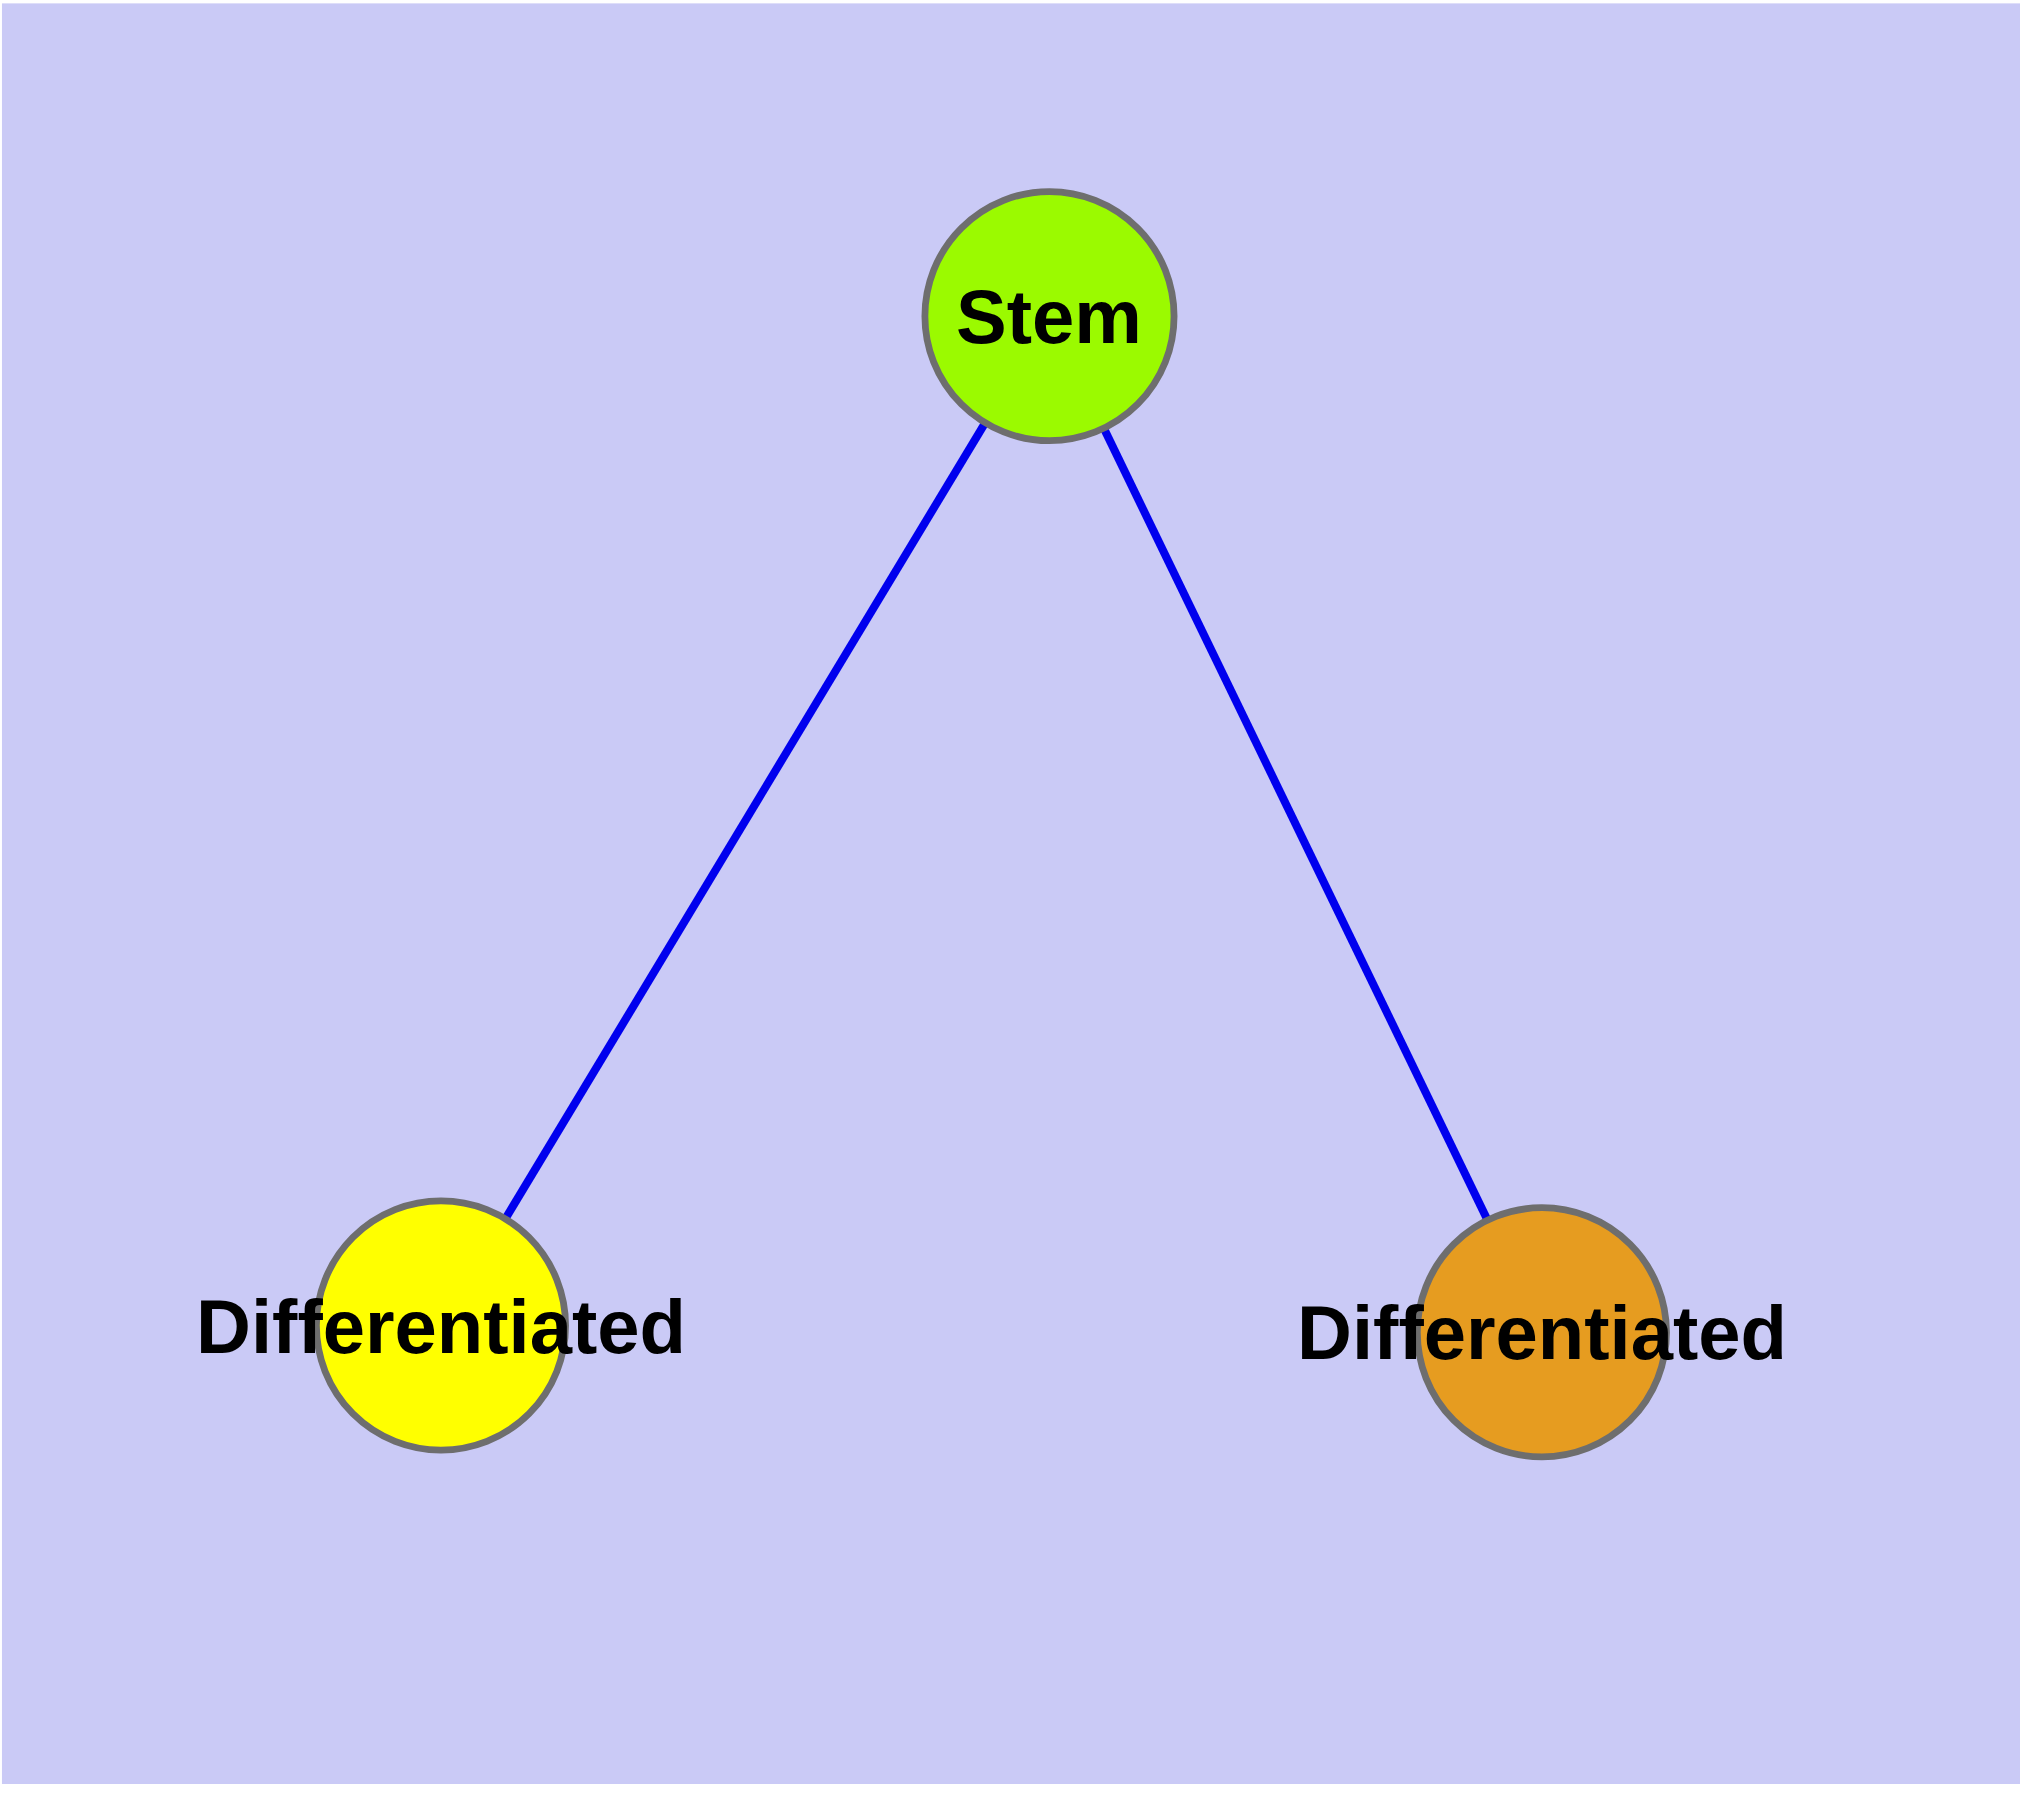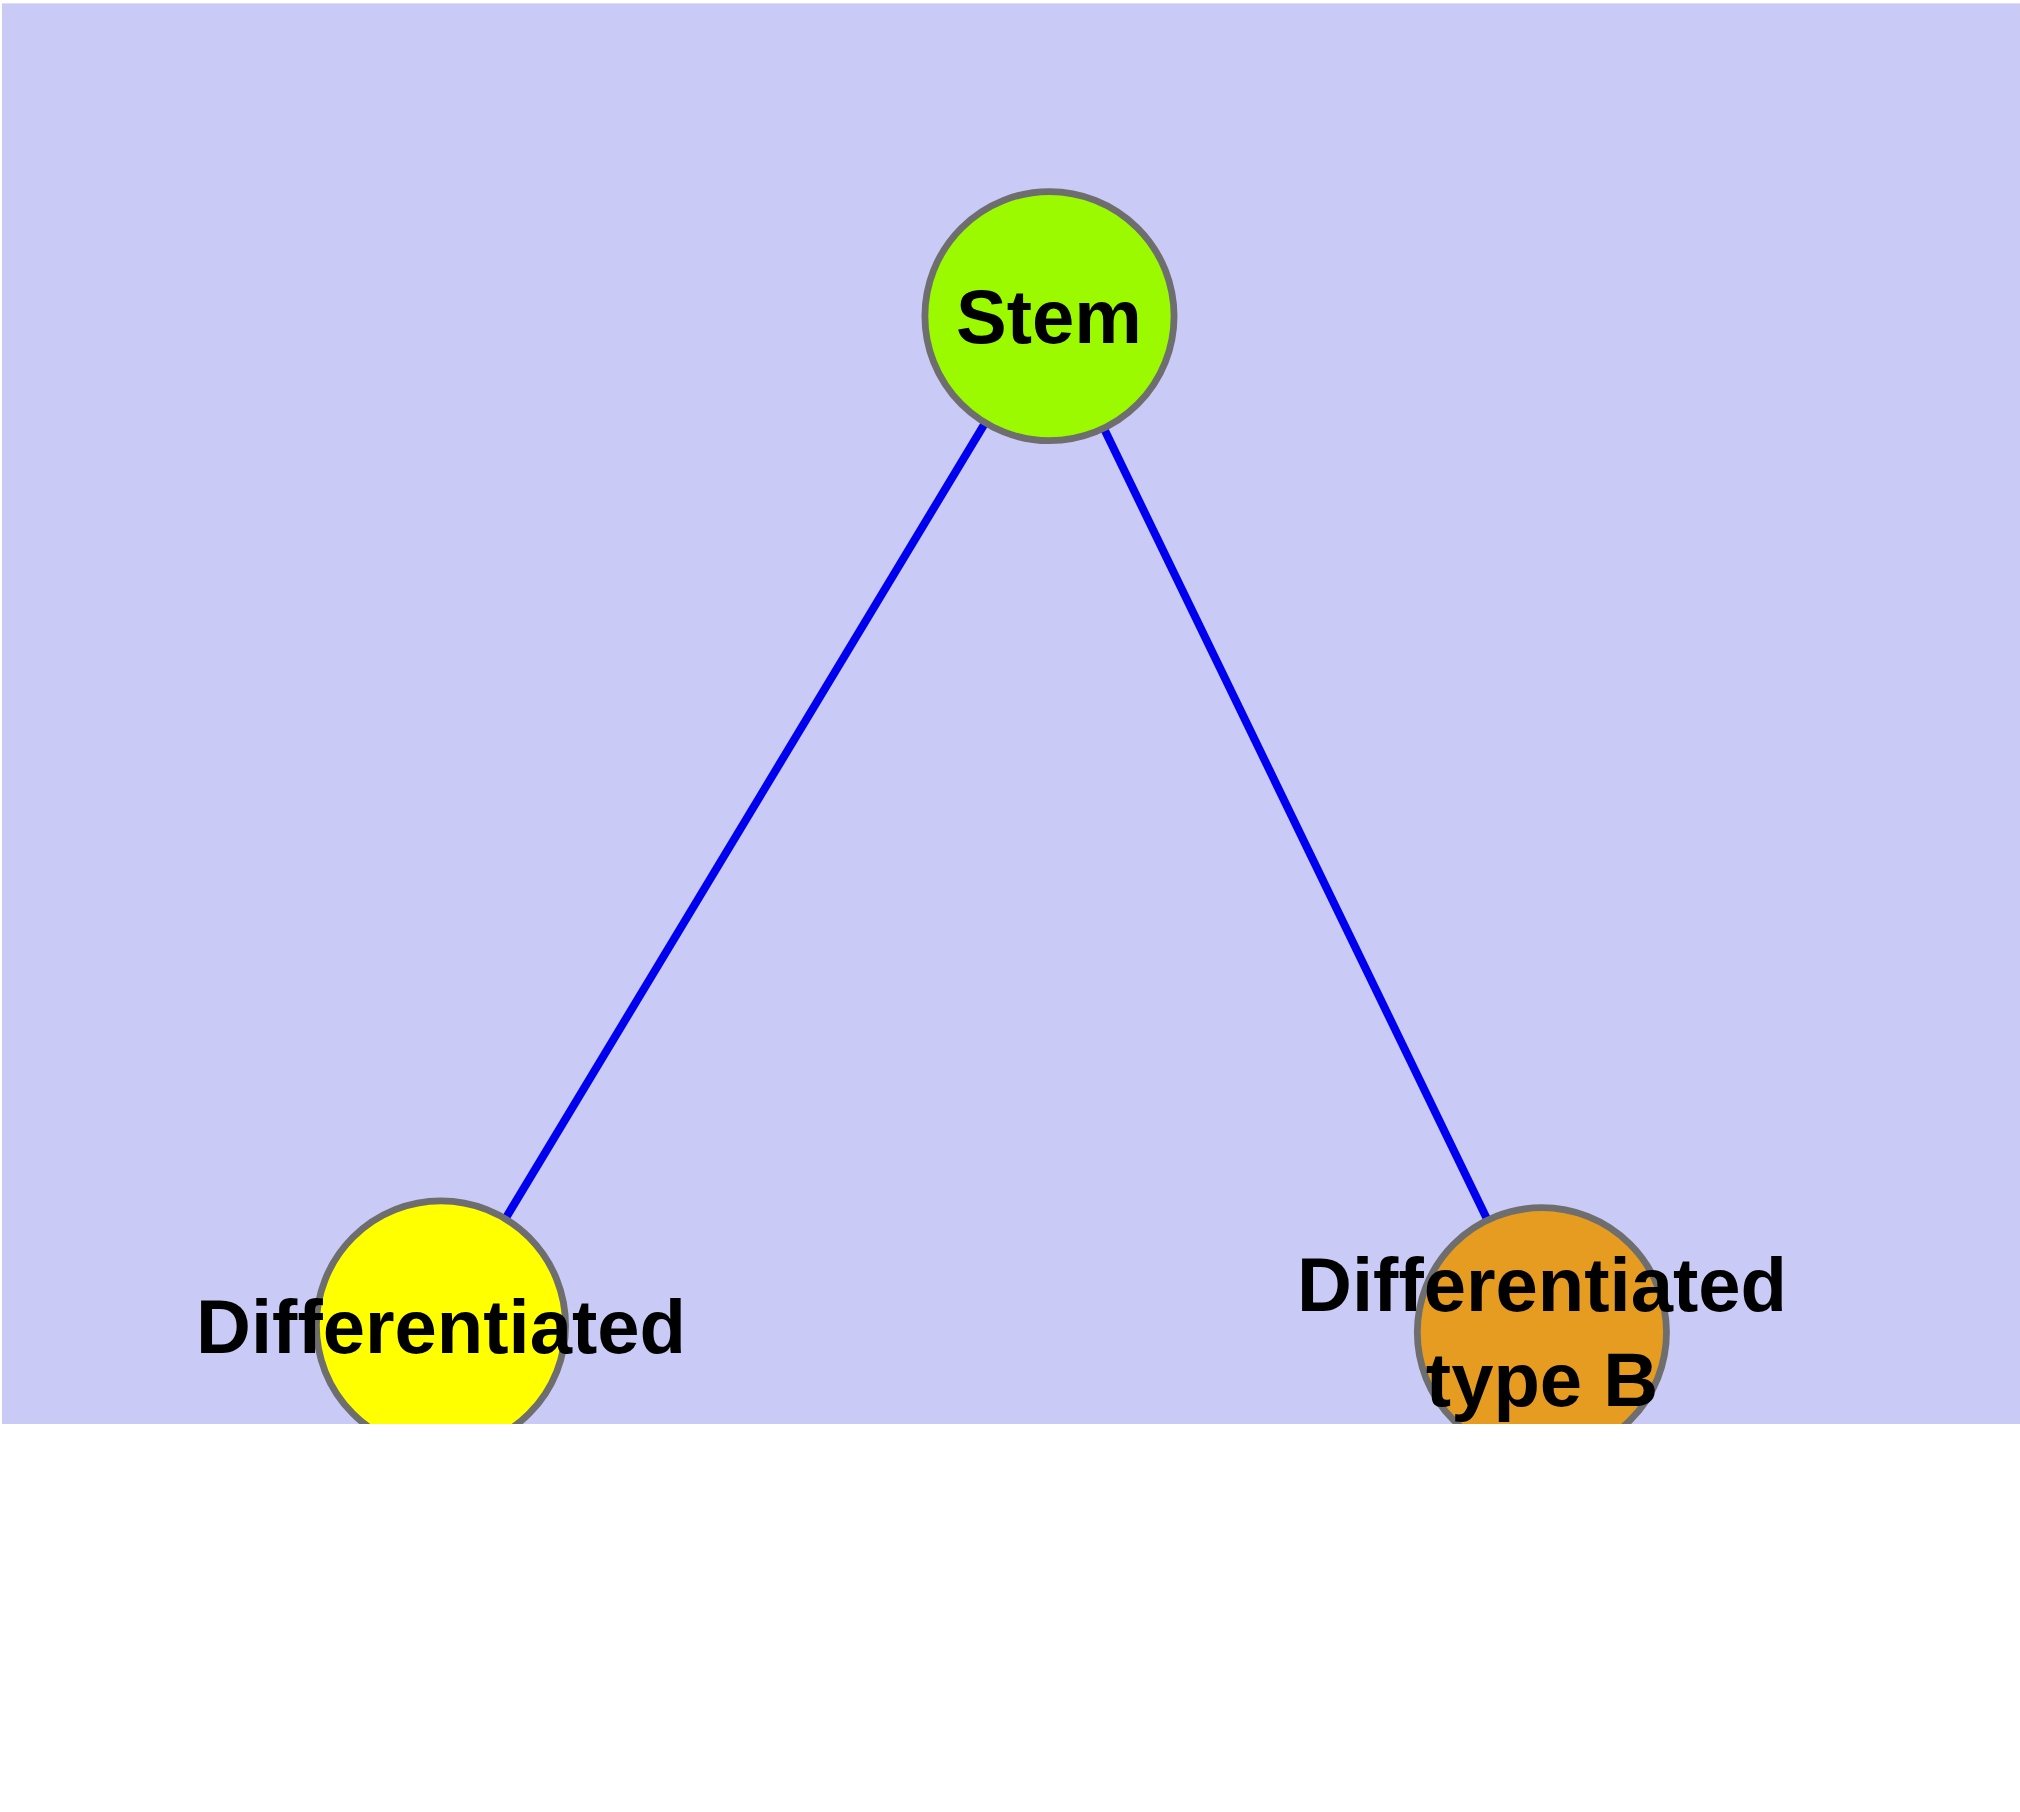--- a/index.html
+++ b/index.html
@@ -3,21 +3,21 @@
 <meta charset="utf-8">
 <style>
   html, body {
     margin: 0;
     padding: 0;
     background: #ffffff;
   }
   .stage {
     position: relative;
     width: 2021px;
-    height: 1424px;
+    height: 1784px;
     overflow: hidden;
     font-family: "Liberation Sans", sans-serif;
   }
   .stage svg {
     position: absolute;
     left: 0;
     top: 0;
     width: 2021px;
     height: 1812px;
     display: block;
@@ -60,17 +60,16 @@
   <div class="node-label" style="left:1049px; top:316px;">
     <span>Stem</span>
   </div>
 
   <div class="node-label" style="left:441px; top:1326px;">
     <span>Differentiated</span>
   </div>
 
   <div class="node-label" style="left:1542px; top:1332px;">
     <span>Differentiated</span>
-    <span>type B</span>
   </div>
 
 </div>
 
 
 </body></html>

